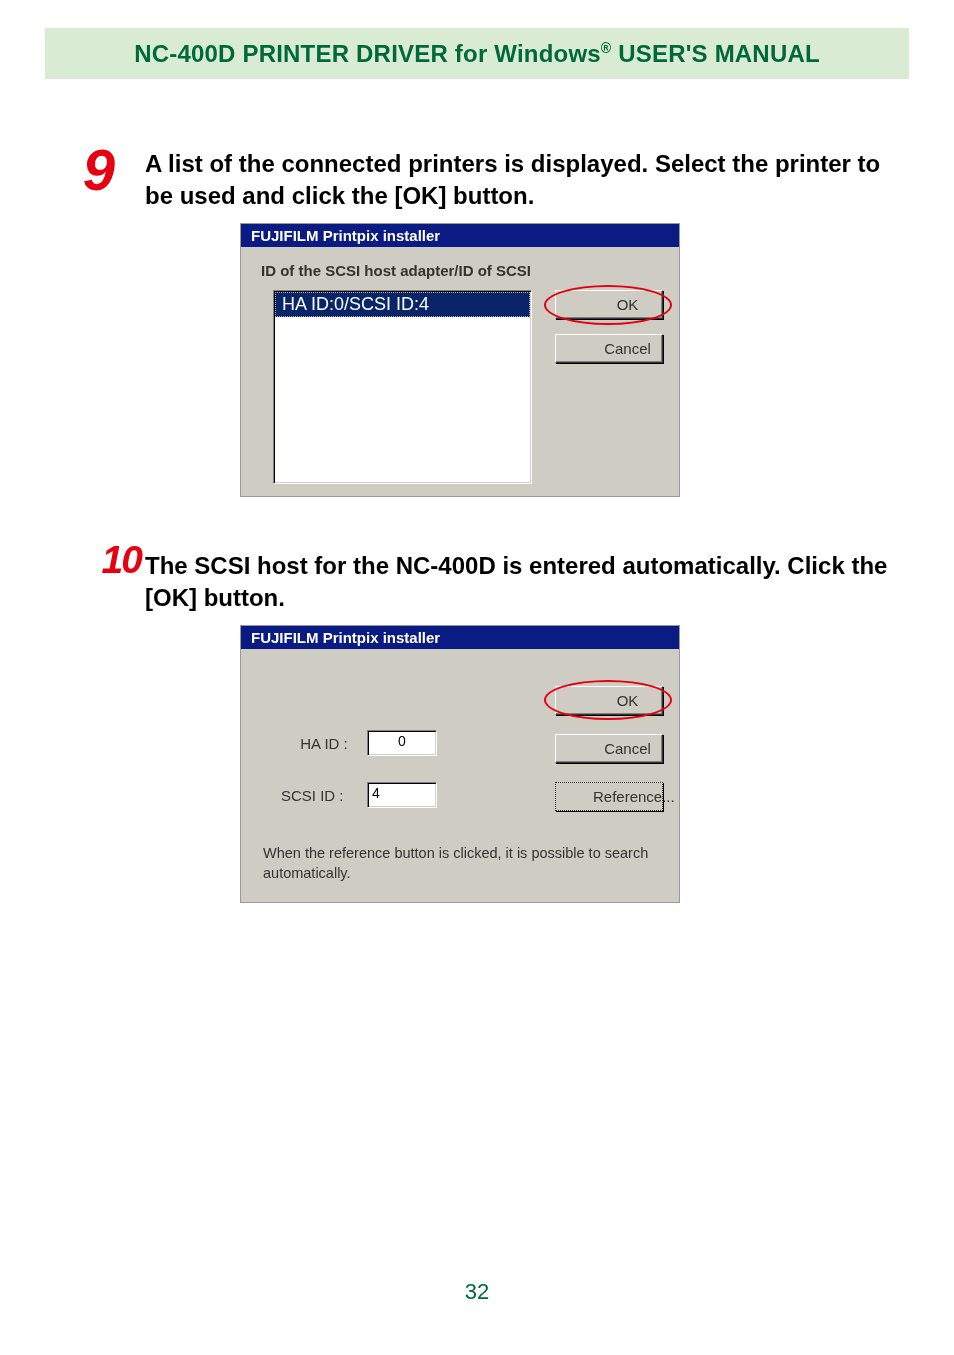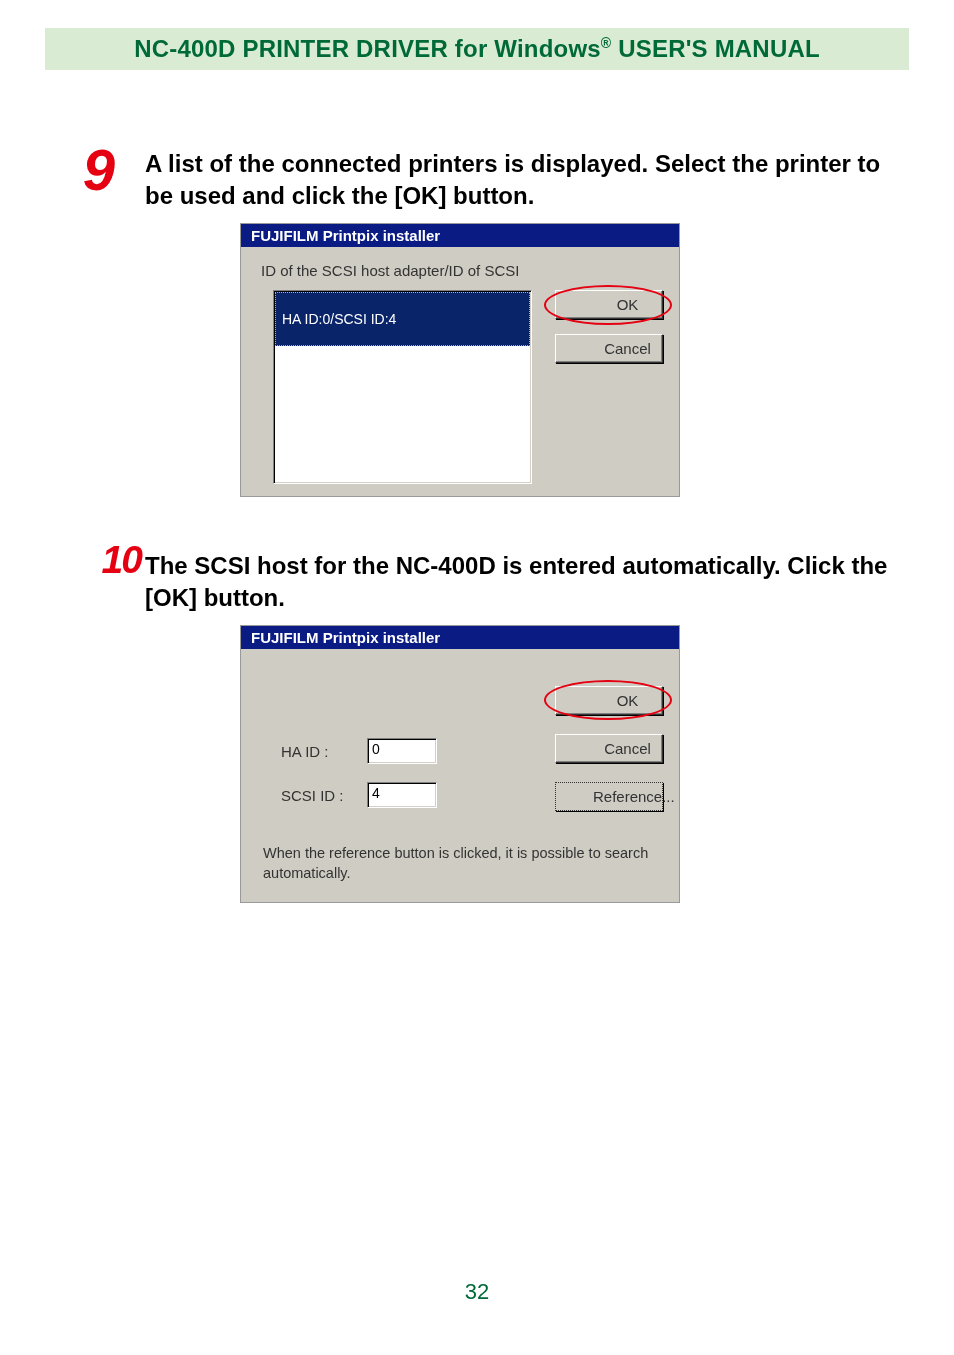--- a/index.html
+++ b/index.html
@@ -9,21 +9,21 @@
     background: #ffffff;
     font-family: "Helvetica Neue", Arial, sans-serif;
     position: relative;
     color: #000;
   }
   .header-band {
     position: absolute;
     top: 28px;
     left: 45px;
     right: 45px;
-    height: 42px;
+    height: 51px;
     background: #d9ecd3;
     display: flex;
     align-items: center;
     justify-content: center;
   }
   .header-band .title {
     font-size: 24px;
     font-weight: bold;
     color: #006938;
     letter-spacing: 0.2px;
@@ -74,38 +74,39 @@
     padding: 3px 10px;
     font-family: "MS Sans Serif", Tahoma, Arial, sans-serif;
   }
   #ss1 .prompt {
     position: absolute;
     top: 38px;
     left: 20px;
     font-size: 15px;
     color: #333;
     font-family: Tahoma, Arial, sans-serif;
+    font-weight: bold;
   }
   #ss1 .listbox {
     position: absolute;
     top: 66px;
     left: 32px;
     width: 259px;
     height: 194px;
     background: #fff;
     border: 1px solid #808080;
     border-right-color: #fff;
     border-bottom-color: #fff;
     box-shadow: inset 1px 1px 0 #000, inset -1px -1px 0 #d4d0c8;
   }
   #ss1 .listbox .sel {
     background: #0a246a;
     color: #fff;
-    font-size: 14px;
-    padding: 18px 6px;
+    font-size: 18px;
+    padding: 1px 6px;
     margin: 1px;
     font-family: Tahoma, Arial, sans-serif;
     border: 1px dotted #aaa;
   }
   .win-btn {
     position: absolute;
     width: 108px;
     height: 29px;
     background: #cfccc3;
     border: 1px solid #333;
@@ -168,21 +169,21 @@
     height: 26px;
     background: #fff;
     border: 1px solid #808080;
     border-right-color: #fff;
     border-bottom-color: #fff;
     box-shadow: inset 1px 1px 0 #000, inset -1px -1px 0 #d4d0c8;
     padding: 2px 4px;
     font-size: 14px;
     font-family: Tahoma, Arial, sans-serif;
   }
-  #ss2 .row-ha   { top: 112px; }
+  #ss2 .row-ha   { top: 104px; text-align: center; }
   #ss2 .row-scsi { top: 156px; }
   #ss2 .btn-ok     { top: 60px;  left: 314px; }
   #ss2 .btn-cancel { top: 108px; left: 314px; }
   #ss2 .btn-ref    { top: 156px; left: 314px; border: 1px dotted #333; box-shadow: 1px 1px 0 #000; }
   #ss2 .foot {
     position: absolute;
     left: 22px;
     right: 20px;
     top: 218px;
     font-size: 14.5px;

